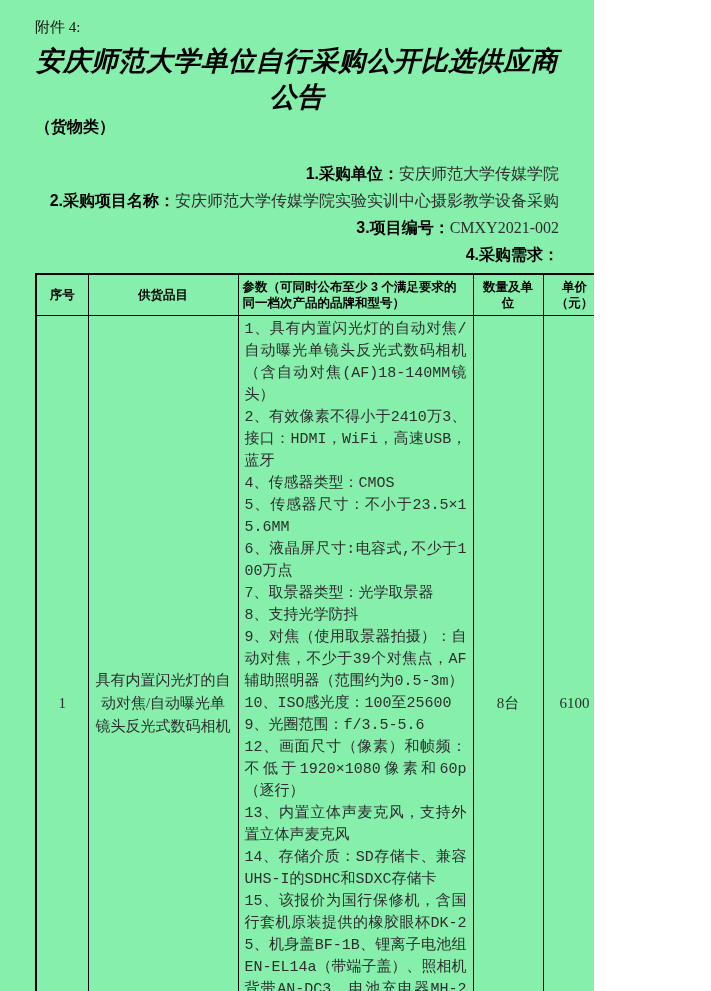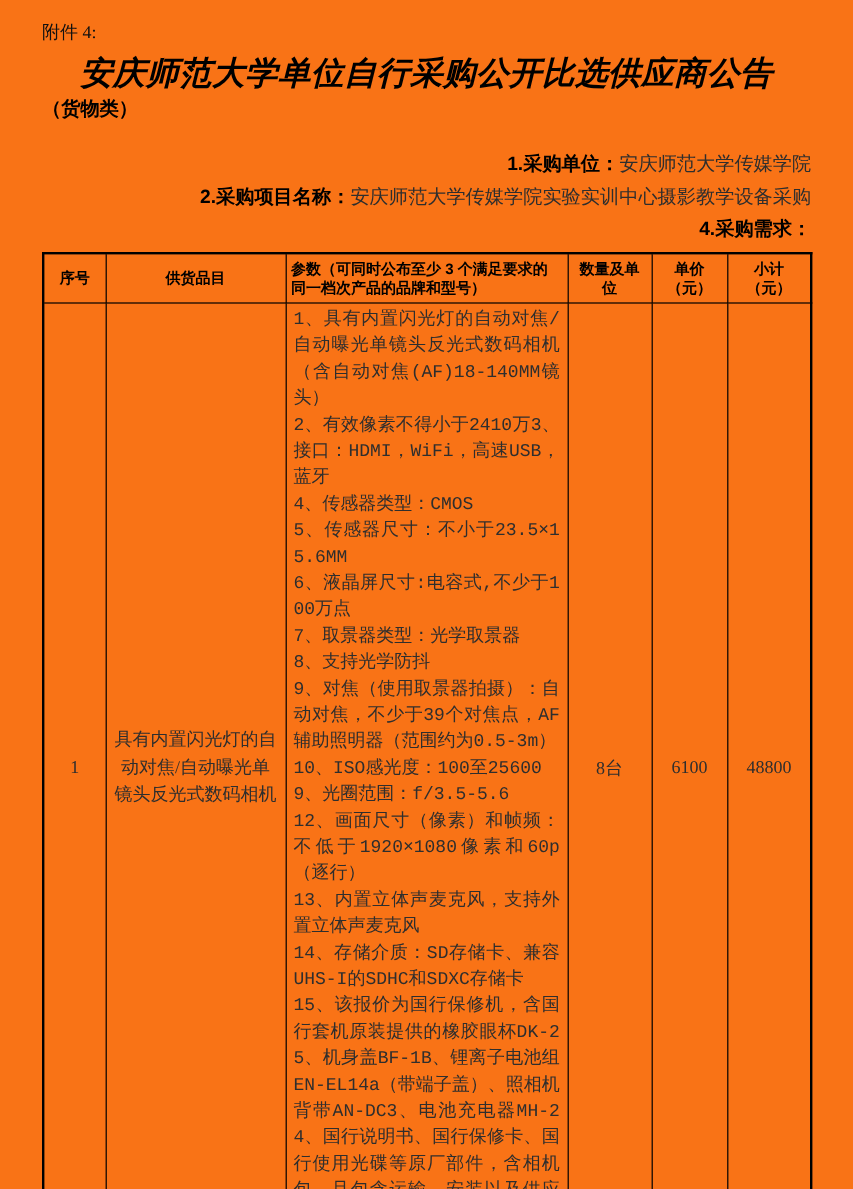--- a/index.html
+++ b/index.html
@@ -2,24 +2,24 @@
 <html><head>
 <meta charset="utf-8">
 <style>
   html, body {
     margin: 0;
     padding: 0;
     background: #ffffff;
   }
   .page {
     position: relative;
-    width: 711px;
+    width: 594px;
     height: 991px;
     box-sizing: border-box;
-    background: #f97316;
+    background: #86efac;
     padding: 18px 35px 0 35px;
     font-family: "Liberation Serif", "DejaVu Serif", serif;
     color: #1f1f1f;
     overflow: hidden;
   }
   .attachment {
     font-size: 15px;
     color: #111;
   }
   .title {
@@ -122,20 +122,23 @@
   <div class="subtitle">（货物类）</div>
 
   <div class="info">
     <div class="info-line">
       <span class="info-label">1.采购单位：</span><span class="info-value">安庆师范大学传媒学院</span>
     </div>
     <div class="info-line">
       <span class="info-label">2.采购项目名称：</span><span class="info-value">安庆师范大学传媒学院实验实训中心摄影教学设备采购</span>
     </div>
     <div class="info-line">
+      <span class="info-label">3.项目编号：</span><span class="info-value">CMXY2021-002</span>
+    </div>
+    <div class="info-line">
       <span class="info-label">4.采购需求：</span><span class="info-value"></span>
     </div>
   </div>
 
   <table class="proc">
     <colgroup>
       <col style="width:52px">
       <col style="width:150px">
       <col style="width:235px">
       <col style="width:70px">

